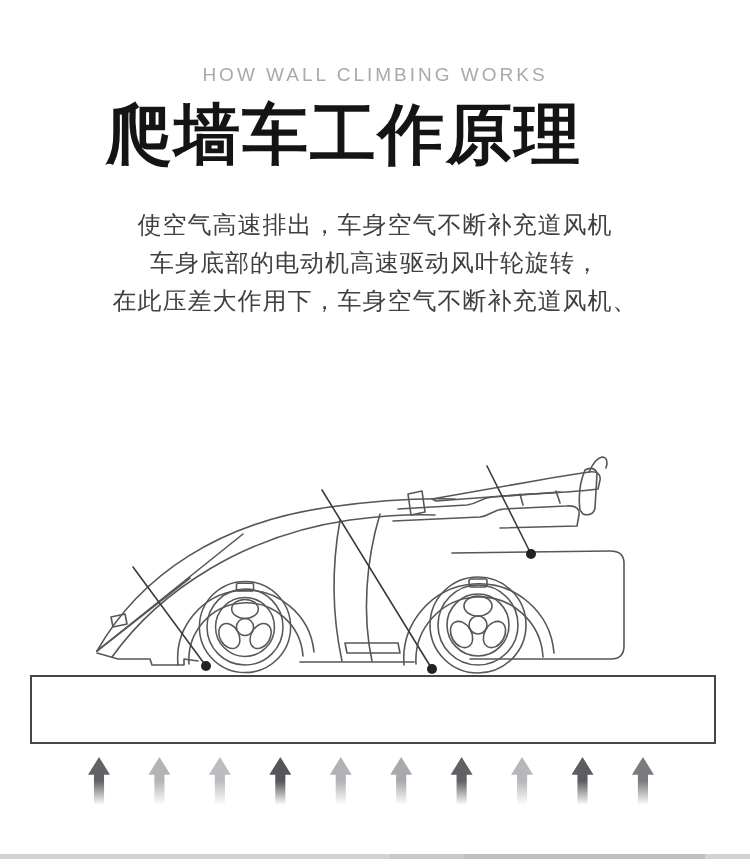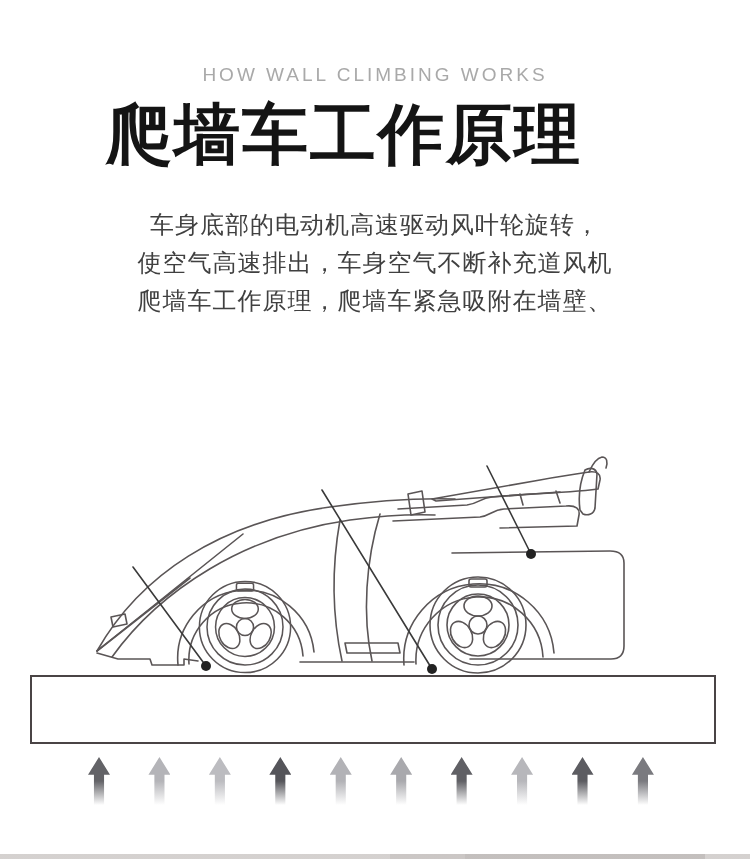--- a/index.html
+++ b/index.html
@@ -40,23 +40,23 @@
 </style>
 </head>
 <body>
 
 <div class="page">
 
   <div class="subtitle">HOW WALL CLIMBING WORKS</div>
   <div class="title">爬墙车工作原理</div>
 
   <div class="desc">
+    <div>使空气高速排出，车身空气不断补充道风机</div>
     <div>车身底部的电动机高速驱动风叶轮旋转，</div>
-    <div>使空气高速排出，车身空气不断补充道风机</div>
-    <div>爬墙车工作原理，爬墙车紧急吸附在墙壁、</div>
+    <div>在此压差大作用下，车身空气不断补充道风机、</div>
   </div>
 
   <div class="diagram">
 
     <div class="dlabel vent" style="position:absolute;">通气口</div>
 
     <svg width="750" height="260" viewBox="0 430 750 260" fill="none" stroke="#5a5556" stroke-width="1.6" stroke-linecap="round" stroke-linejoin="round">
       <defs>
         <g id="wheelG">
           <circle r="48"></circle>

